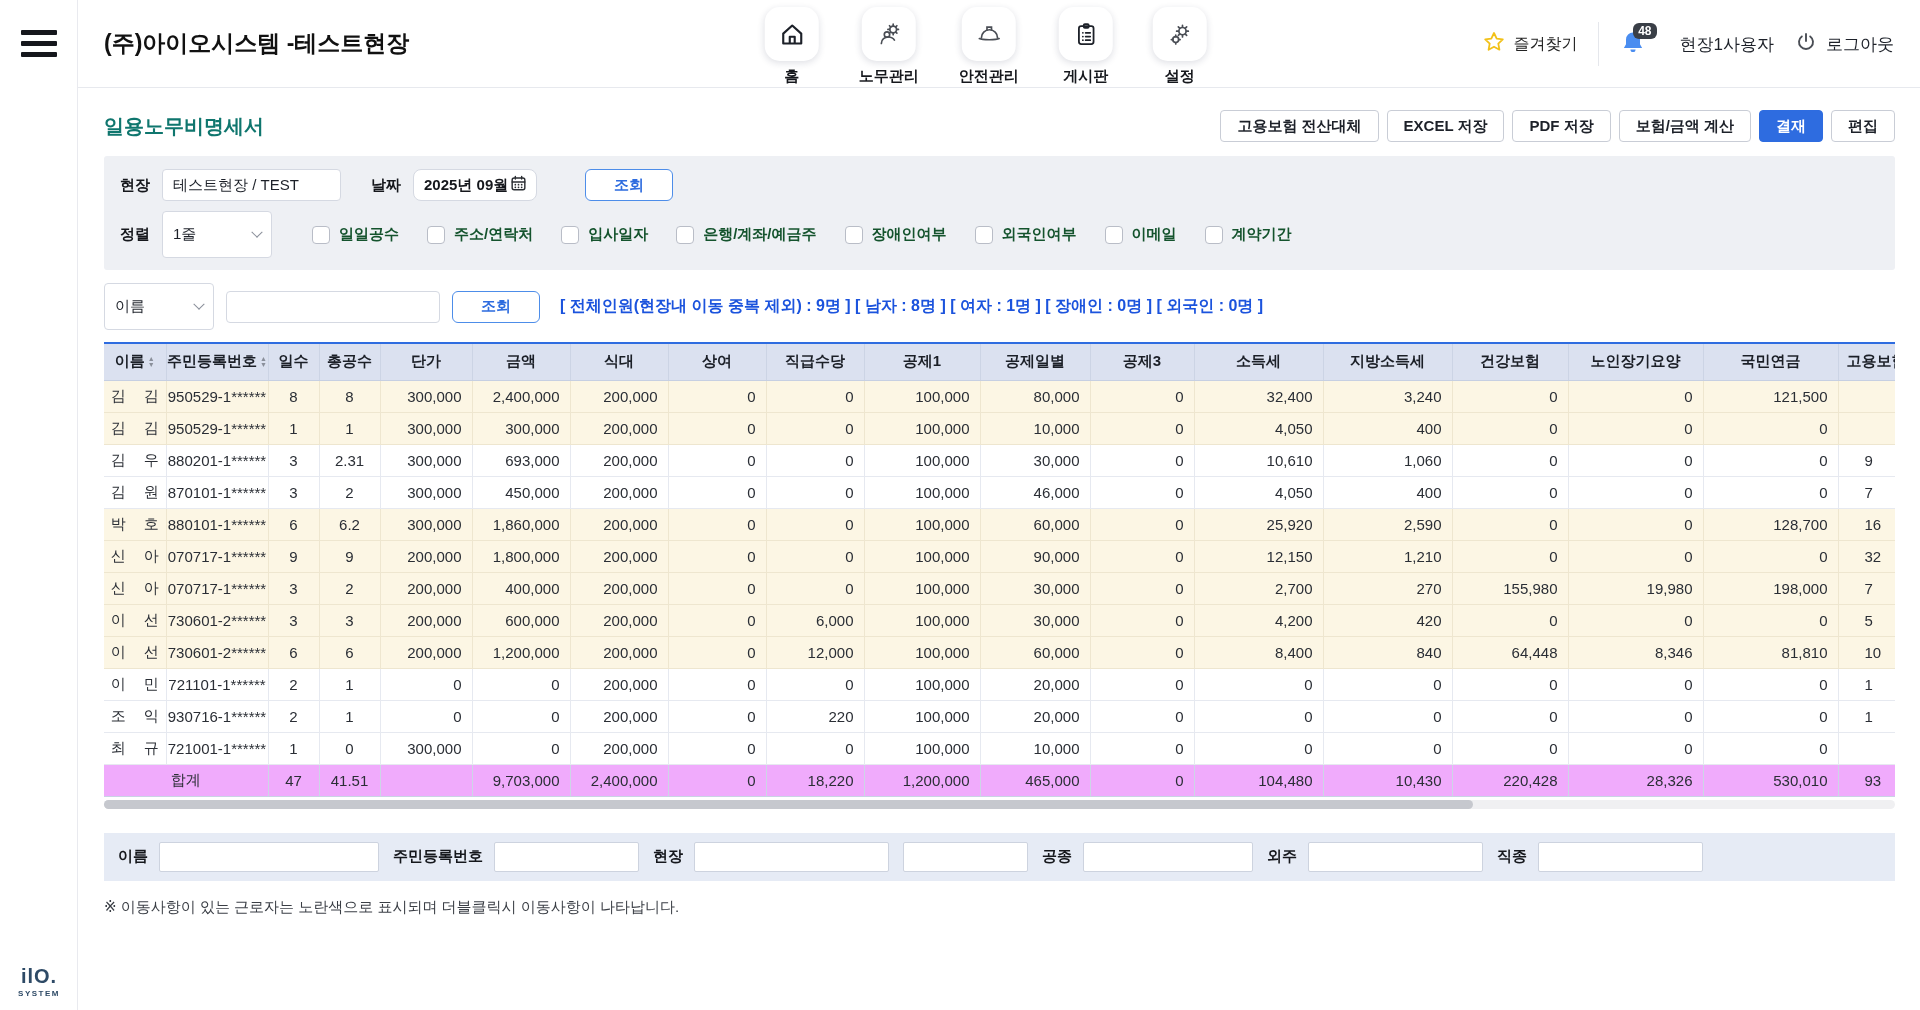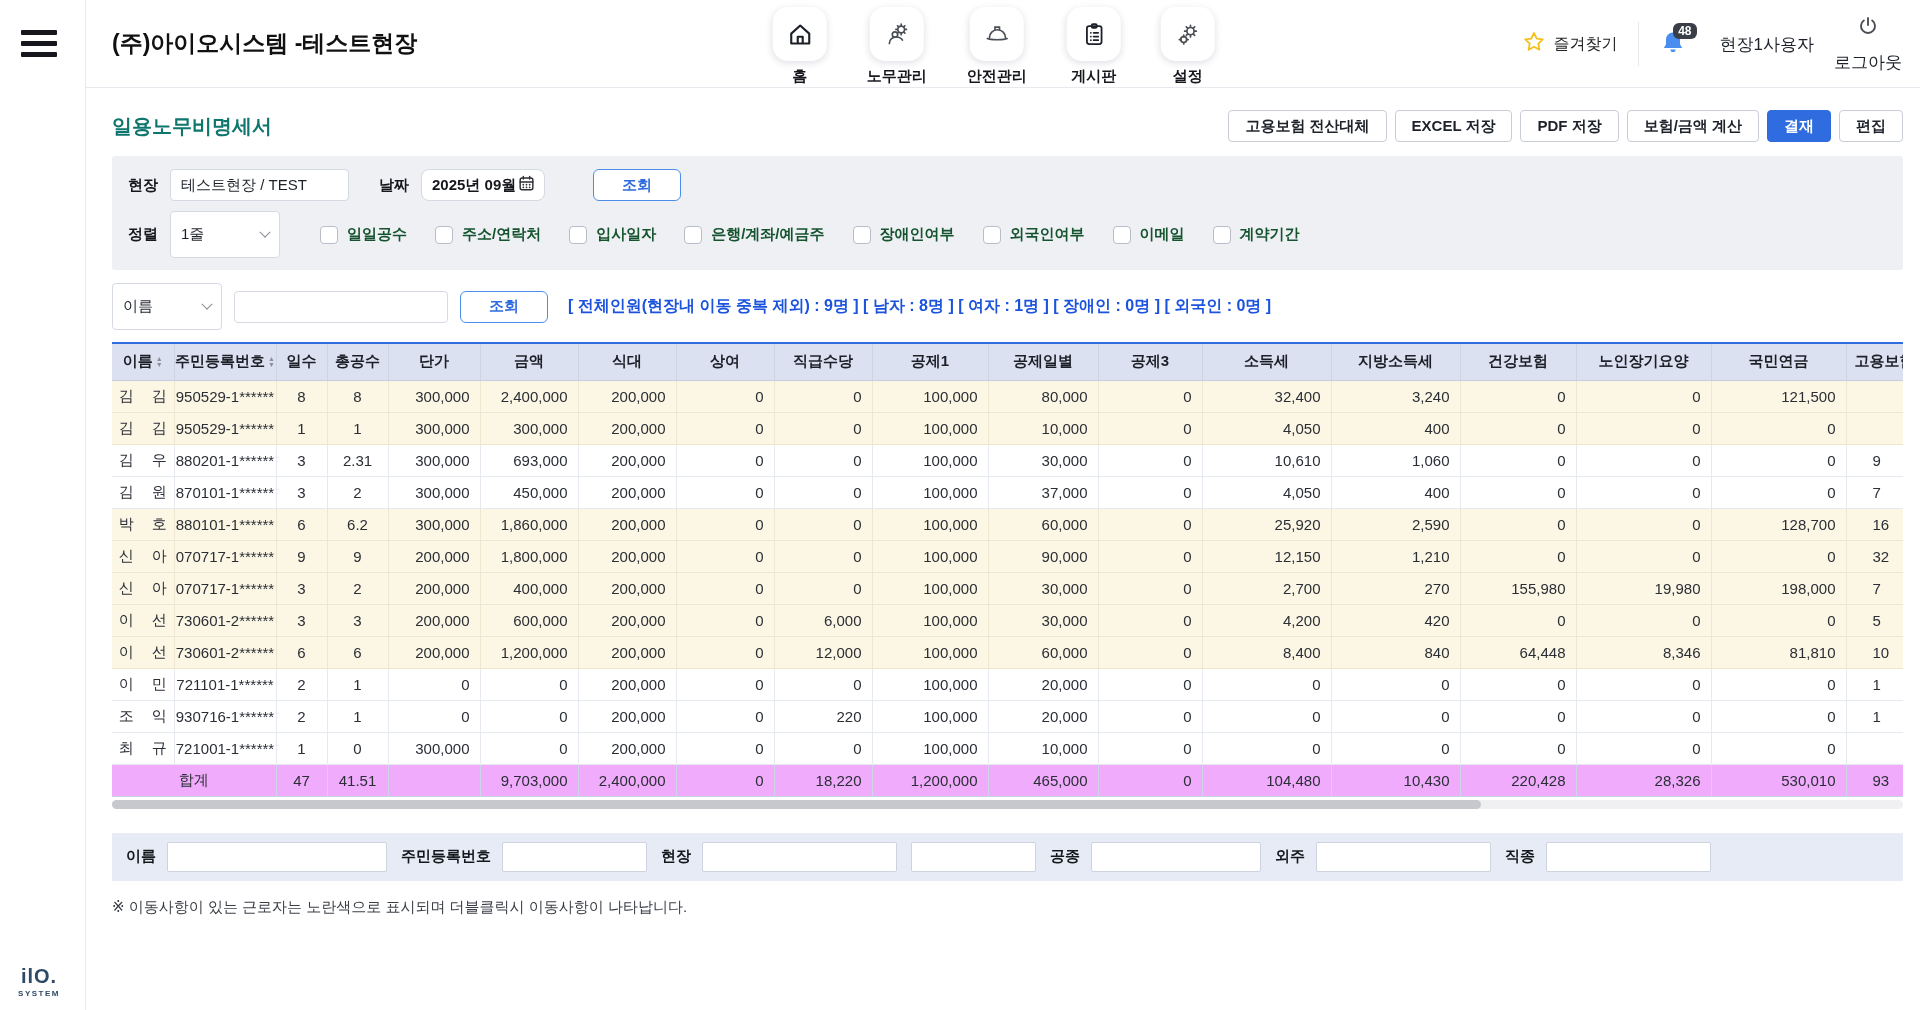--- a/index.html
+++ b/index.html
@@ -1,21 +1,21 @@
 <!DOCTYPE html>
 <html><head>
 <meta charset="utf-8">
 <style>
   * { margin:0; padding:0; box-sizing:border-box; }
   html,body { width:1920px; height:1010px; overflow:hidden; background:#fff;
     font-family:"Liberation Sans","DejaVu Sans",sans-serif; color:#1d2129; }
   .app { display:flex; width:1920px; height:1010px; }
 
   
-  .rail { width:86px; height:1010px; background:#fff; border-right:1px solid #e9eaef; position:relative; flex-shrink:0; }
+  .rail { width:78px; height:1010px; background:#fff; border-right:1px solid #e9eaef; position:relative; flex-shrink:0; }
   .hamburger { position:absolute; top:30px; left:21px; width:36px; cursor:pointer; }
   .hamburger span { display:block; width:36px; height:5px; background:#15171c; border-radius:1px; margin-bottom:6px; }
   .rail-logo { position:absolute; bottom:12px; left:0; width:78px; text-align:center; color:#2e4a66; }
   .rail-logo .mark { font-size:20px; font-weight:700; letter-spacing:1px; }
   .rail-logo .sub { font-size:8px; letter-spacing:1.5px; font-weight:700; margin-top:1px; }
 
   
   .main { flex:1; position:relative; }
   .topbar { height:88px; background:#fff; border-bottom:1px solid #e7e9ee; position:relative;
     display:flex; align-items:center; }
@@ -27,21 +27,21 @@
   .nav-icon svg { width:27px; height:27px; }
   .nav-label { margin-top:6px; font-size:15px; font-weight:700; color:#15171c; }
   .top-right { position:absolute; right:26px; top:0; height:88px; display:flex; align-items:center; gap:20px; }
   .fav { display:flex; align-items:center; gap:8px; font-size:16px; color:#222; cursor:pointer; }
   .vdiv { width:1px; height:44px; background:#e5e7ec; }
   .usergrp { display:flex; align-items:center; gap:10px; cursor:pointer; }
   .bellwrap { position:relative; width:30px; height:30px; }
   .badge { position:absolute; top:-6px; right:-8px; background:#3a3f47; color:#fff; font-size:12px;
     font-weight:700; padding:1px 5px; border-radius:6px; }
   .username { font-size:17px; color:#1d2129;margin-left:21px; }
-  .logout { display:flex; align-items:center; gap:8px; font-size:17px; color:#1d2129; cursor:pointer;flex-direction:column; }
+  .logout { display:flex; align-items:center; gap:8px; font-size:17px; color:#1d2129; cursor:pointer; }
 
   
   .content { padding:0 25px 0 26px; }
   .title-row { margin-top:22px; display:flex; align-items:center; justify-content:space-between; }
   .page-title { font-size:20px; font-weight:700; color:#0f766e; }
   .toolbar { display:flex; gap:8px;border-radius:11px; }
   .tb-btn { height:32px; padding:0 16px; background:#fff; border:1px solid #c9cdd6; border-radius:4px;
     font-size:15px; font-weight:600; color:#1d2129; cursor:pointer; white-space:nowrap;
     font-family:"Liberation Sans","DejaVu Sans",sans-serif; }
   .tb-btn.primary { background:#2e6ce0; border-color:#2e6ce0; color:#fff; }
@@ -411,21 +411,21 @@
                 <td class="c-name">김 원</td>
                 <td class="c-center">870101-1******</td>
                 <td class="c-center">3</td>
                 <td class="c-center">2</td>
                 <td class="c-right">300,000</td>
                 <td class="c-right">450,000</td>
                 <td class="c-right">200,000</td>
                 <td class="c-right">0</td>
                 <td class="c-right">0</td>
                 <td class="c-right">100,000</td>
-                <td class="c-right">37,000</td>
+                <td class="c-right">46,000</td>
                 <td class="c-right">0</td>
                 <td class="c-right">4,050</td>
                 <td class="c-right">400</td>
                 <td class="c-right">0</td>
                 <td class="c-right">0</td>
                 <td class="c-right">0</td>
                 <td class="c-cut">7</td>
               </tr>
               <tr class="yellow">
                 <td class="c-name">박 호</td>

